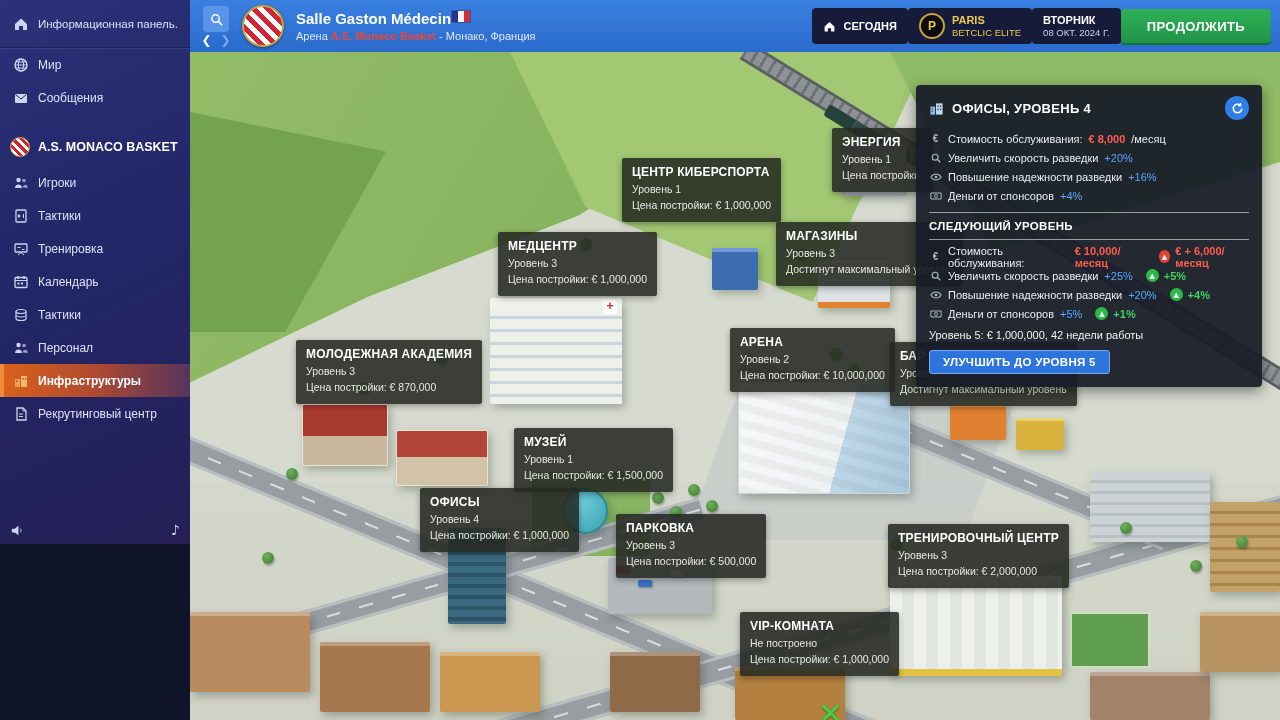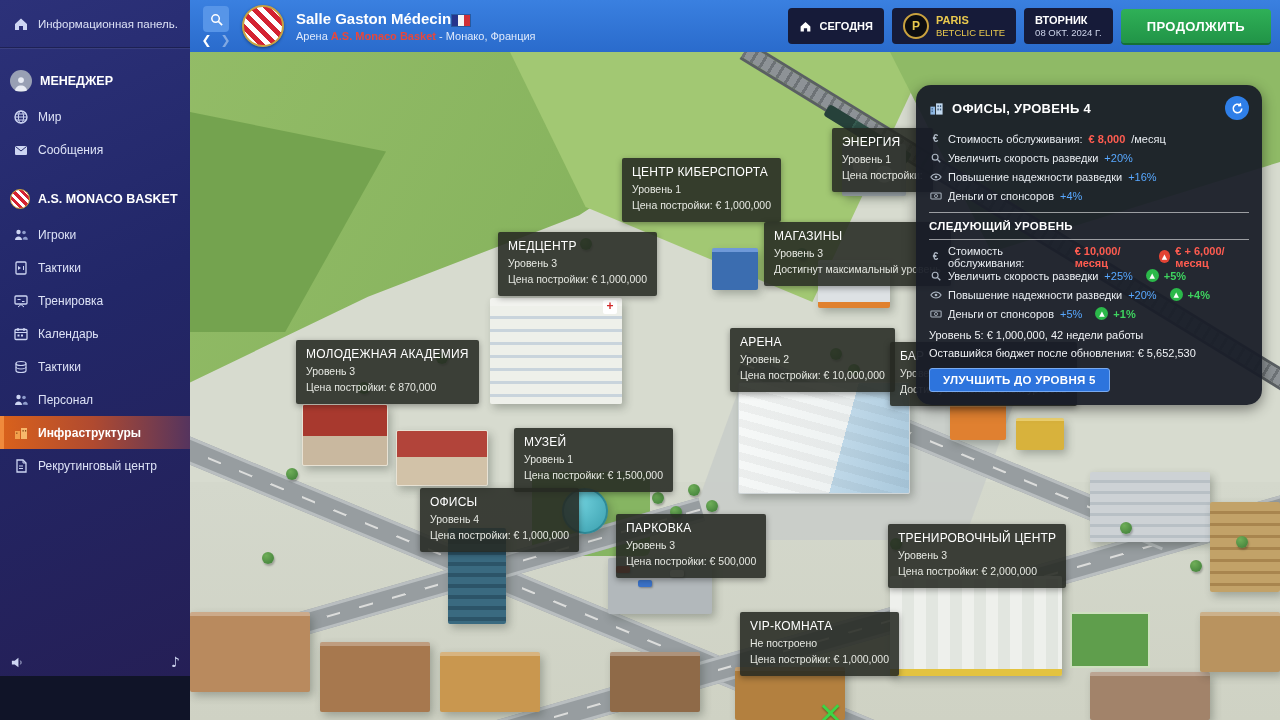--- a/index.html
+++ b/index.html
@@ -1,21 +1,21 @@
 <!DOCTYPE html>
 <html><head>
 <meta charset="utf-8">
 <style>
 *{margin:0;padding:0;box-sizing:border-box}
 html,body{width:1280px;height:720px}
 body{position:relative;overflow:hidden;background:#101428;font-family:"Liberation Sans","DejaVu Sans",sans-serif}
 svg{display:block}
 
 
-.sidebar{position:absolute;left:0;top:0;width:190px;height:676px;z-index:40;
+.sidebar{position:absolute;left:0;top:0;width:190px;height:544px;z-index:40;
  background:linear-gradient(155deg,#2c3179 0%,#222768 45%,#251f56 100%)}
 .sb-item{display:flex;align-items:center;gap:9px;height:33px;padding:0 12px;color:#dde2f6;font-size:12px;cursor:pointer}
 .sb-top{height:47px;font-size:11.5px}
 .sb-sep{height:1px;background:rgba(0,0,0,.28);box-shadow:0 1px 0 rgba(255,255,255,.08)}
 .sb-header{display:flex;align-items:center;gap:8px;height:38px;padding:0 10px;color:#fff;font-size:12.5px;font-weight:bold;margin-top:14px}
 .sb-ico{width:17px;height:17px;flex:0 0 17px;display:flex;align-items:center;justify-content:center}
 .sb-item.active{background:linear-gradient(90deg,#d8611c 0%,#b04a30 48%,#55345e 100%);color:#fff;font-weight:bold;border-left:4px solid #f08a3c;padding-left:8px}
 .avatar{width:22px;height:22px;border-radius:50%;background:#98a0b4;overflow:hidden;display:flex;align-items:flex-end;justify-content:center}
 .mini-crest{width:20px;height:20px;border-radius:50%;border:1px solid #c9a23f;background:repeating-linear-gradient(45deg,#d42332 0 3px,#fff 3px 6px)}
 .sb-bottom{position:absolute;left:10px;right:10px;bottom:6px;display:flex;justify-content:space-between;align-items:center;color:#cfd6f0}
@@ -24,30 +24,30 @@
 
 .topbar{position:absolute;left:190px;top:0;width:1090px;height:52px;z-index:30;display:flex;align-items:center;gap:9px;padding:0 9px;
  background:linear-gradient(#3a80e0,#2a6bcc)}
 .search-col{display:flex;flex-direction:column;align-items:center;gap:2px;width:34px}
 .search-btn{width:26px;height:26px;border-radius:4px;background:#5795e8;display:flex;align-items:center;justify-content:center;cursor:pointer}
 .chev-row{display:flex;gap:9px;font-size:12px;color:#fff;font-weight:bold;line-height:1}
 .chev{cursor:pointer}
 .chev.fwd{opacity:.4}
 .club-logo{width:42px;height:42px;border-radius:50%;border:2px solid #c9a23f;background:repeating-linear-gradient(45deg,#d42332 0 5px,#fff 5px 10px);box-shadow:0 1px 3px rgba(0,0,0,.4)}
 .tb-titles{display:flex;flex-direction:column;gap:3px;margin-left:3px}
-.tb-title-row{display:flex;align-items:flex-end;gap:0}
+.tb-title-row{display:flex;align-items:flex-start;gap:0}
 .tb-title{color:#fff;font-weight:bold;font-size:15px}
 .flag-fr{display:inline-flex;width:20px;height:13px;border:1px solid rgba(0,0,0,.25)}
 .flag-fr i{flex:1}
 .flag-fr i:nth-child(1){background:#26348c}
 .flag-fr i:nth-child(2){background:#f4f4f4}
 .flag-fr i:nth-child(3){background:#d03038}
 .tb-sub{color:#dfe9fb;font-size:11px}
 .team-red{color:#e8473c;font-weight:bold}
-.tb-right{margin-left:auto;display:flex;align-items:center;gap:8px}
+.tb-right{margin-left:auto;display:flex;align-items:center;}
 .tb-chip{height:36px;background:#161b39;border-radius:4px;display:flex;align-items:center;gap:7px;padding:0 11px;color:#fff;font-size:11px;cursor:pointer}
 .tb-chip .two{display:flex;flex-direction:column;line-height:1.3}
 .tb-chip b{font-size:11px;font-weight:bold}
 .tb-chip i{font-style:normal;font-size:9.5px;color:#cdd4ea}
 .league .two b,.league .two i{color:#e9c94e}
 .league-logo{width:26px;height:26px;border-radius:50%;background:#0c0c10;border:2px solid #c9a23f;display:flex;align-items:center;justify-content:center;color:#e9c94e;font-size:12px;font-weight:bold}
 .date-chip{cursor:default}
 .continue-btn{height:34px;display:flex;align-items:center;padding:0 26px;background:linear-gradient(#2fb057,#219447);border-radius:4px;color:#fff;font-weight:bold;font-size:13px;letter-spacing:.4px;cursor:pointer;box-shadow:0 2px 0 #157036}
 
 
@@ -81,25 +81,25 @@
 .car{position:absolute;width:14px;height:7px;border-radius:2px;box-shadow:1px 1px 2px rgba(0,0,0,.3)}
 .b-train-c{background:repeating-linear-gradient(90deg,#eef0ec 0 12px,#e2e6e0 12px 24px);border-bottom:7px solid #e3c340;border-top:3px solid #f6f7f4}
 .b-city1{background:repeating-linear-gradient(180deg,#cdd2d5 0 8px,#b8c0c5 8px 11px)}
 .b-city2{background:repeating-linear-gradient(180deg,#c2a268 0 9px,#a8854e 9px 12px)}
 .b-stall{background:#e08030;border-top:3px solid #f0a860}
 .b-stall2{background:#d8b23c;border-top:3px solid #ecd06e}
 .tan{border-top:4px solid rgba(255,255,255,.28)}
 .tree{width:12px;height:12px;border-radius:50%;background:radial-gradient(circle at 35% 30%,#6fae58,#3c7a36);box-shadow:1px 2px 2px rgba(0,0,0,.25);z-index:3}
 .marker-x{color:#3fd445;font-size:30px;font-weight:bold;z-index:3;text-shadow:0 1px 2px rgba(0,0,0,.4);font-family:"DejaVu Sans",sans-serif}
 .tip{background:rgba(38,41,34,.88);color:#fff;padding:7px 10px 8px;border-radius:2px;white-space:nowrap;z-index:5;box-shadow:0 2px 6px rgba(0,0,0,.35);cursor:pointer}
-.tip-title{font-size:12px;font-weight:normal;margin-bottom:3px;letter-spacing:.2px}
+.tip-title{font-size:12px;font-weight:bold;margin-bottom:3px;letter-spacing:.2px}
 .tip-line{font-size:10.5px;color:#e6e8e2;line-height:1.5}
 
 
-.panel{position:absolute;left:916px;top:85px;width:346px;z-index:20;background:rgba(24,29,39,.94);border-radius:15px;padding:11px 13px 13px;color:#fff;box-shadow:0 4px 14px rgba(0,0,0,.45)}
+.panel{position:absolute;left:916px;top:85px;width:346px;z-index:20;background:rgba(24,29,39,.94);border-radius:4px;padding:11px 13px 13px;color:#fff;box-shadow:0 4px 14px rgba(0,0,0,.45)}
 .panel-head{display:flex;align-items:center;gap:8px;margin-bottom:9px}
 .p-title{font-size:13px;font-weight:bold;letter-spacing:.3px}
 .p-refresh{margin-left:auto;width:24px;height:24px;border-radius:50%;background:#2f7fe8;display:flex;align-items:center;justify-content:center;cursor:pointer}
 .p-row{display:flex;align-items:center;gap:6px;font-size:11px;height:19px;color:#e9edf2}
 .s-ico{width:13px;flex:0 0 13px;display:flex;justify-content:center;align-items:center;color:#aab4c0;font-size:10px;font-weight:bold}
 .v-red{color:#ff5c50;font-weight:bold}
 .v-blue{color:#58a8ff;font-weight:normal}
 .v-green{color:#3ed35f;font-weight:bold}
 .delta{display:flex;align-items:center;gap:5px;margin-left:7px}
 .circ{width:13px;height:13px;border-radius:50%;display:flex;align-items:center;justify-content:center;font-size:7px;color:#fff;font-family:"DejaVu Sans",sans-serif}
@@ -117,29 +117,20 @@
   <div class="sb-item sb-top">
     <span class="sb-ico">
       <svg width="16" height="16" viewBox="0 0 16 16">
           <path d="M2 8 8 2.5 14 8v6h-4v-4H6v4H2z" fill="#cdd5f2"></path>
         </svg>
     </span>
     <span>Информационная панель.</span>
   </div>
   <div class="sb-sep"></div>
 
-  <div class="sb-header">
-    <span class="avatar">
-      <svg width="18" height="18" viewBox="0 0 16 16">
-          <circle cx="8" cy="5.4" r="2.6" fill="#e8ecf4"></circle>
-          <path d="M2.5 15c.4-3 2.6-4.8 5.5-4.8s5.1 1.8 5.5 4.8z" fill="#e8ecf4"></path>
-        </svg>
-    </span>
-    <span>МЕНЕДЖЕР</span>
-  </div>
   <div class="sb-item">
     <span class="sb-ico">
       <svg width="16" height="16" viewBox="0 0 16 16">
           <circle cx="8" cy="8" r="6" fill="none" stroke="#cdd5f2" stroke-width="1.4"></circle>
           <ellipse cx="8" cy="8" rx="2.6" ry="6" fill="none" stroke="#cdd5f2"></ellipse>
           <path d="M2 8h12M3 5h10M3 11h10" stroke="#cdd5f2" fill="none"></path>
         </svg>
     </span>
     <span>Мир</span>
   </div>
@@ -376,21 +367,21 @@
   <div class="tip" style="left:642px;top:76px">
     <div class="tip-title">ЭНЕРГИЯ</div>
     <div class="tip-line">Уровень 1</div>
     <div class="tip-line">Цена постройки:</div>
   </div>
   <div class="tip" style="left:432px;top:106px">
     <div class="tip-title">ЦЕНТР КИБЕРСПОРТА</div>
     <div class="tip-line">Уровень 1</div>
     <div class="tip-line">Цена постройки: € 1,000,000</div>
   </div>
-  <div class="tip" style="left:574px;top:170px">
+  <div class="tip" style="left:586px;top:170px">
     <div class="tip-title">МАГАЗИНЫ</div>
     <div class="tip-line">Уровень 3</div>
     <div class="tip-line">Достигнут максимальный уровень</div>
   </div>
   <div class="tip" style="left:308px;top:180px">
     <div class="tip-title">МЕДЦЕНТР</div>
     <div class="tip-line">Уровень 3</div>
     <div class="tip-line">Цена постройки: € 1,000,000</div>
   </div>
   <div class="tip" style="left:540px;top:276px">
@@ -545,15 +536,14 @@
       </span>
     <span>Деньги от спонсоров </span>
       <span class="v-blue">+5%</span>
     <span class="delta">
         <i class="circ good">▲</i>
         <span class="v-green">+1%</span>
       </span>
   </div>
 
   <div class="p-info">Уровень 5: € 1,000,000, 42 недели работы</div>
-  <div class="p-info">Оставшийся бюджет после обновления: € 5,652,530</div>
   <div class="p-btn">УЛУЧШИТЬ ДО УРОВНЯ 5</div>
 </div>
 
 </body></html>

